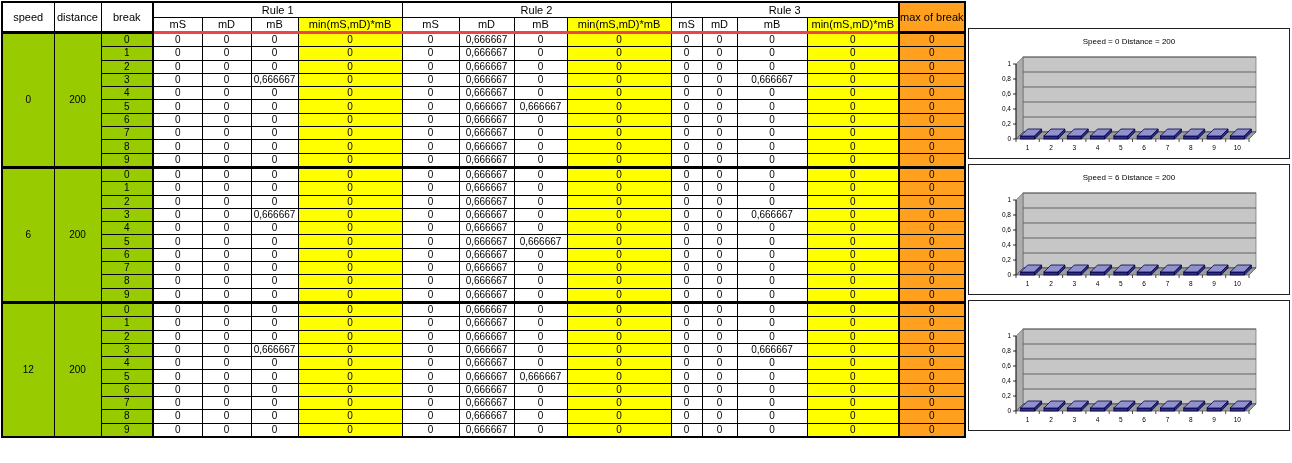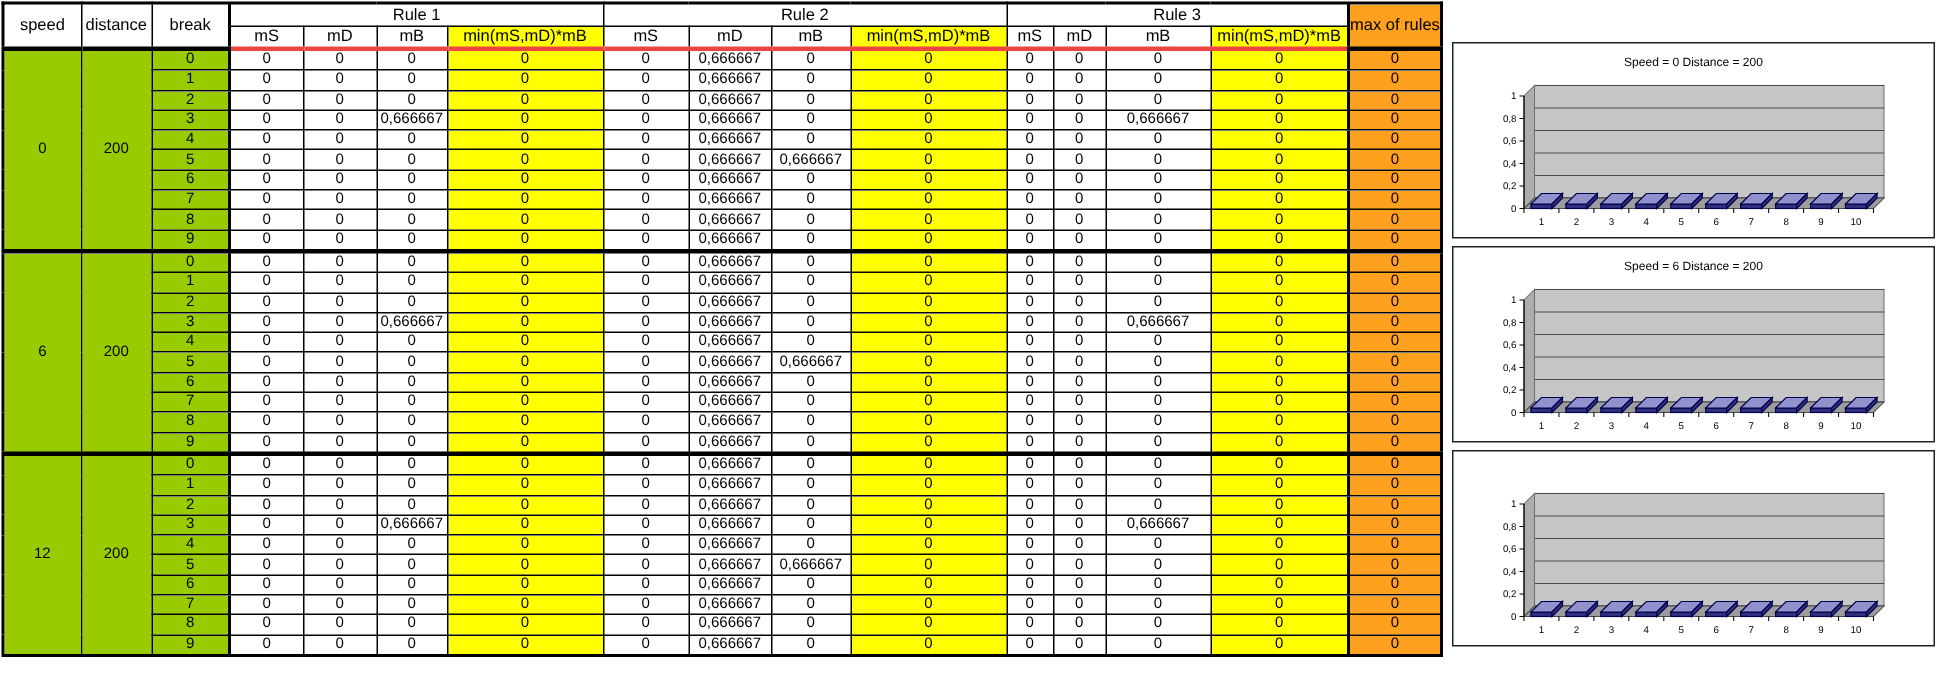--- a/index.html
+++ b/index.html
@@ -57,21 +57,21 @@
       <col style="width:61px">
     </colgroup>
     <thead>
       <tr class="h1">
         <th rowspan="2" class="corner">speed</th>
         <th rowspan="2" class="corner">distance</th>
         <th rowspan="2" class="corner thickR">break</th>
         <th colspan="4">Rule 1</th>
         <th colspan="4">Rule 2</th>
         <th colspan="4">Rule 3</th>
-        <th rowspan="2" class="corner orange thickL">max of rules</th>
+        <th rowspan="2" class="corner orange thickL">max of break</th>
       </tr>
       <tr class="h2">
         <th>mS</th>
         <th>mD</th>
         <th>mB</th>
         <th class="yellow">min(mS,mD)*mB</th>
         <th>mS</th>
         <th>mD</th>
         <th>mB</th>
         <th class="yellow">min(mS,mD)*mB</th>

